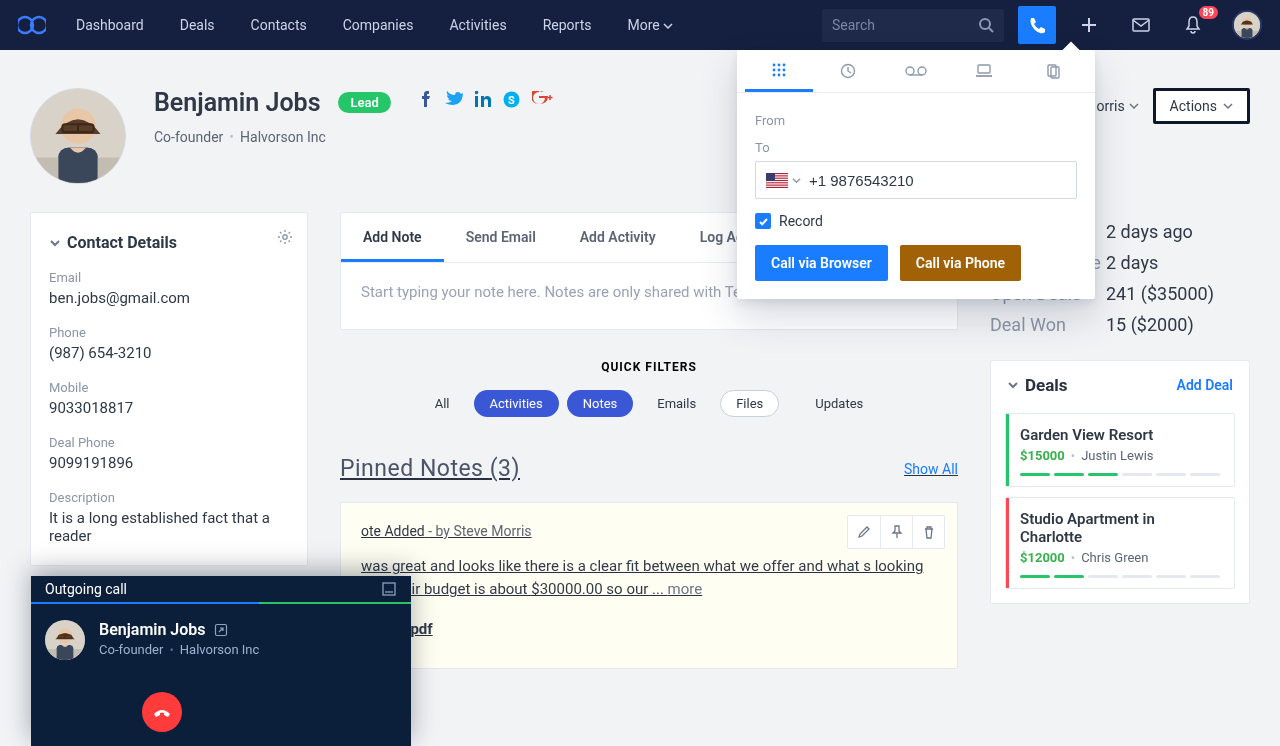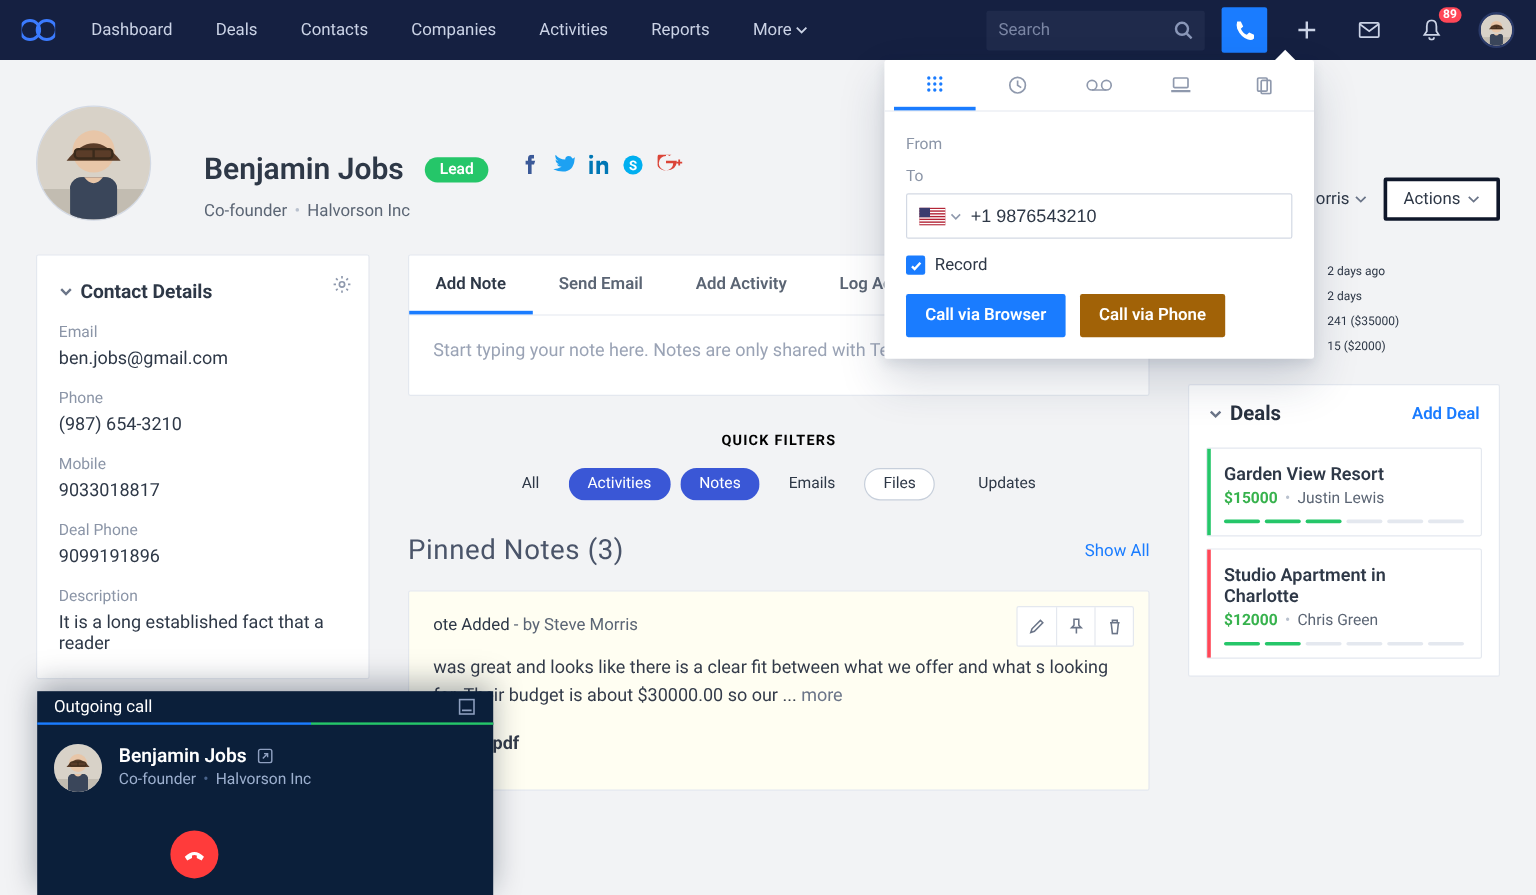--- a/index.html
+++ b/index.html
@@ -15,21 +15,21 @@
   .topnav .right { margin-left:auto; display:flex; align-items:center; gap:14px; }
 
   .search { display:flex; align-items:center; background:#1f2a4b; border-radius:2px; height:33px; width:182px; padding:0 10px; color:#7b86a4; font-size:14px; }
   .search span { flex:1; text-align:left; }
   .icon-btn { width:38px; height:38px; display:flex; align-items:center; justify-content:center; border-radius:2px; color:#cbd3e6; cursor:pointer; position:relative; }
   .icon-btn.selected { background:#1a7cff; color:#fff; }
   .badge { position:absolute; top:0px; right:-6px; background:#ff4757; color:#fff; border-radius:8px; font-size:10px; font-weight:700; padding:1px 4px; }
   .avatar { width:30px; height:30px; border-radius:50%; background:linear-gradient(135deg,#d9c7b8,#b79b7e); display:flex; align-items:center; justify-content:center; overflow:hidden; border:2px solid #2a3a68; margin-left:6px; }
 
   
-  .profile-header { display:flex; align-items:flex-end; padding:38px 30px 0 30px; position:relative;gap:16px; }
+  .profile-header { display:flex; align-items:flex-start; padding:38px 30px 0 30px; position:relative; }
   .profile-header .big-avatar { width:96px; height:96px; border-radius:50%; border:1px solid #d3d9e4; overflow:hidden; background:#e0e3e9; flex:0 0 96px; }
   .profile-header .info { margin-left:28px; }
   .profile-header h1 { font-size:25px; font-weight:600; margin:0 0 6px 0; color:#2e3847; display:inline-block; }
   .lead-chip { display:inline-block; background:#25c669; color:#fff; border-radius:12px; padding:3px 12px; font-size:13px; font-weight:600; margin-left:14px; vertical-align:4px; }
   .social { display:inline-flex; gap:12px; margin-left:22px; vertical-align:3px; }
   .social span svg { display:block; }
   .subline { color:#5b6574; font-size:14px; margin-top:6px; }
   .subline .dot { color:#b9c1ce; margin:0 6px; }
 
   .header-right { margin-left:auto; display:flex; gap:14px; align-items:center; }
@@ -60,39 +60,39 @@
   .note-area { padding:20px; min-height:66px; color:#9aa3b5; font-size:15px; }
 
   .quickfilters { text-align:center; margin-top:30px; }
   .qf-title { font-size:12px; font-weight:700; color:#000000; letter-spacing:1px; }
   .filter-row { margin-top:16px; display:flex; gap:8px; justify-content:center; align-items:center; }
   .chip { padding:5px 15px; border-radius:14px; font-size:13px; cursor:pointer; border:1px solid transparent; }
   .chip.plain { color:#2e3847; }
   .chip.solid { background:#3a57d6; color:#fff; }
   .chip.outline { background:#fff; border:1px solid #c7cfdb; color:#2e3847; }
 
-  .pinned { margin-top:28px; }
+  .pinned { margin-top:38px;text-decoration:underline; }
   .pinned .heading { display:flex; align-items:center; justify-content:space-between; }
   .pinned h2 { font-size:23px; font-weight:400; color:#4a5469; margin:0; letter-spacing:0.5px; }
   .showall { color:#1a7cff; font-size:14px; }
 
   .note-card { margin-top:20px; border:1px solid #e4e8ef; border-radius:2px; background:#fffef2; padding:20px 20px 12px 20px; position:relative; }
   .note-card .meta { color:#2e3847; font-size:14px; }
   .note-card .meta .by { color:#5b6574; }
   .note-card .actions { position:absolute; top:12px; right:12px; display:flex; border:1px solid #e4e8ef; border-radius:2px; background:#fff; }
   .note-card .actions .a { width:32px; height:32px; display:flex; align-items:center; justify-content:center; border-left:1px solid #e4e8ef; color:#6b7588; cursor:pointer; }
   .note-card .actions .a:first-child { border-left:none; }
   .note-card .body { margin-top:16px; font-size:15px; color:#333b4a; line-height:1.55; }
   .note-card .more { color:#6b7588; }
   .attach { margin-top:18px; font-size:15px; font-weight:700; color:#333b4a; }
   .attach .size { font-weight:400; color:#6b7588; font-size:14px; margin-top:2px; }
 
   
   .rlist { padding-top:4px; }
-  .rlist .row { display:flex; padding:5px 0; font-size:10px; }
+  .rlist .row { display:flex; padding:5px 0; font-size:18px; }
   .rlist .row .k { width:116px; color:#8b95a7; }
   .rlist .row .v { color:#2e3847; }
 
   .deals-card { margin-top:20px; }
   .deals-card .head { display:flex; align-items:center; justify-content:space-between; padding:14px 16px 8px; }
   .deals-card .head h3 { margin:0; font-size:17px; font-weight:700; display:flex; align-items:center; gap:6px; }
   .adddeal { color:#1a7cff; font-size:14px; font-weight:600; cursor:pointer; }
   .deal-item { margin:10px 14px 0; border:1px solid #e4e8ef; border-radius:2px; padding:12px 14px 10px; position:relative; }
   .deal-item .bar { position:absolute; left:0; top:0; bottom:0; width:3px; background:#25c669; }
   .deal-item .bar.red { background:#ff4757; }

